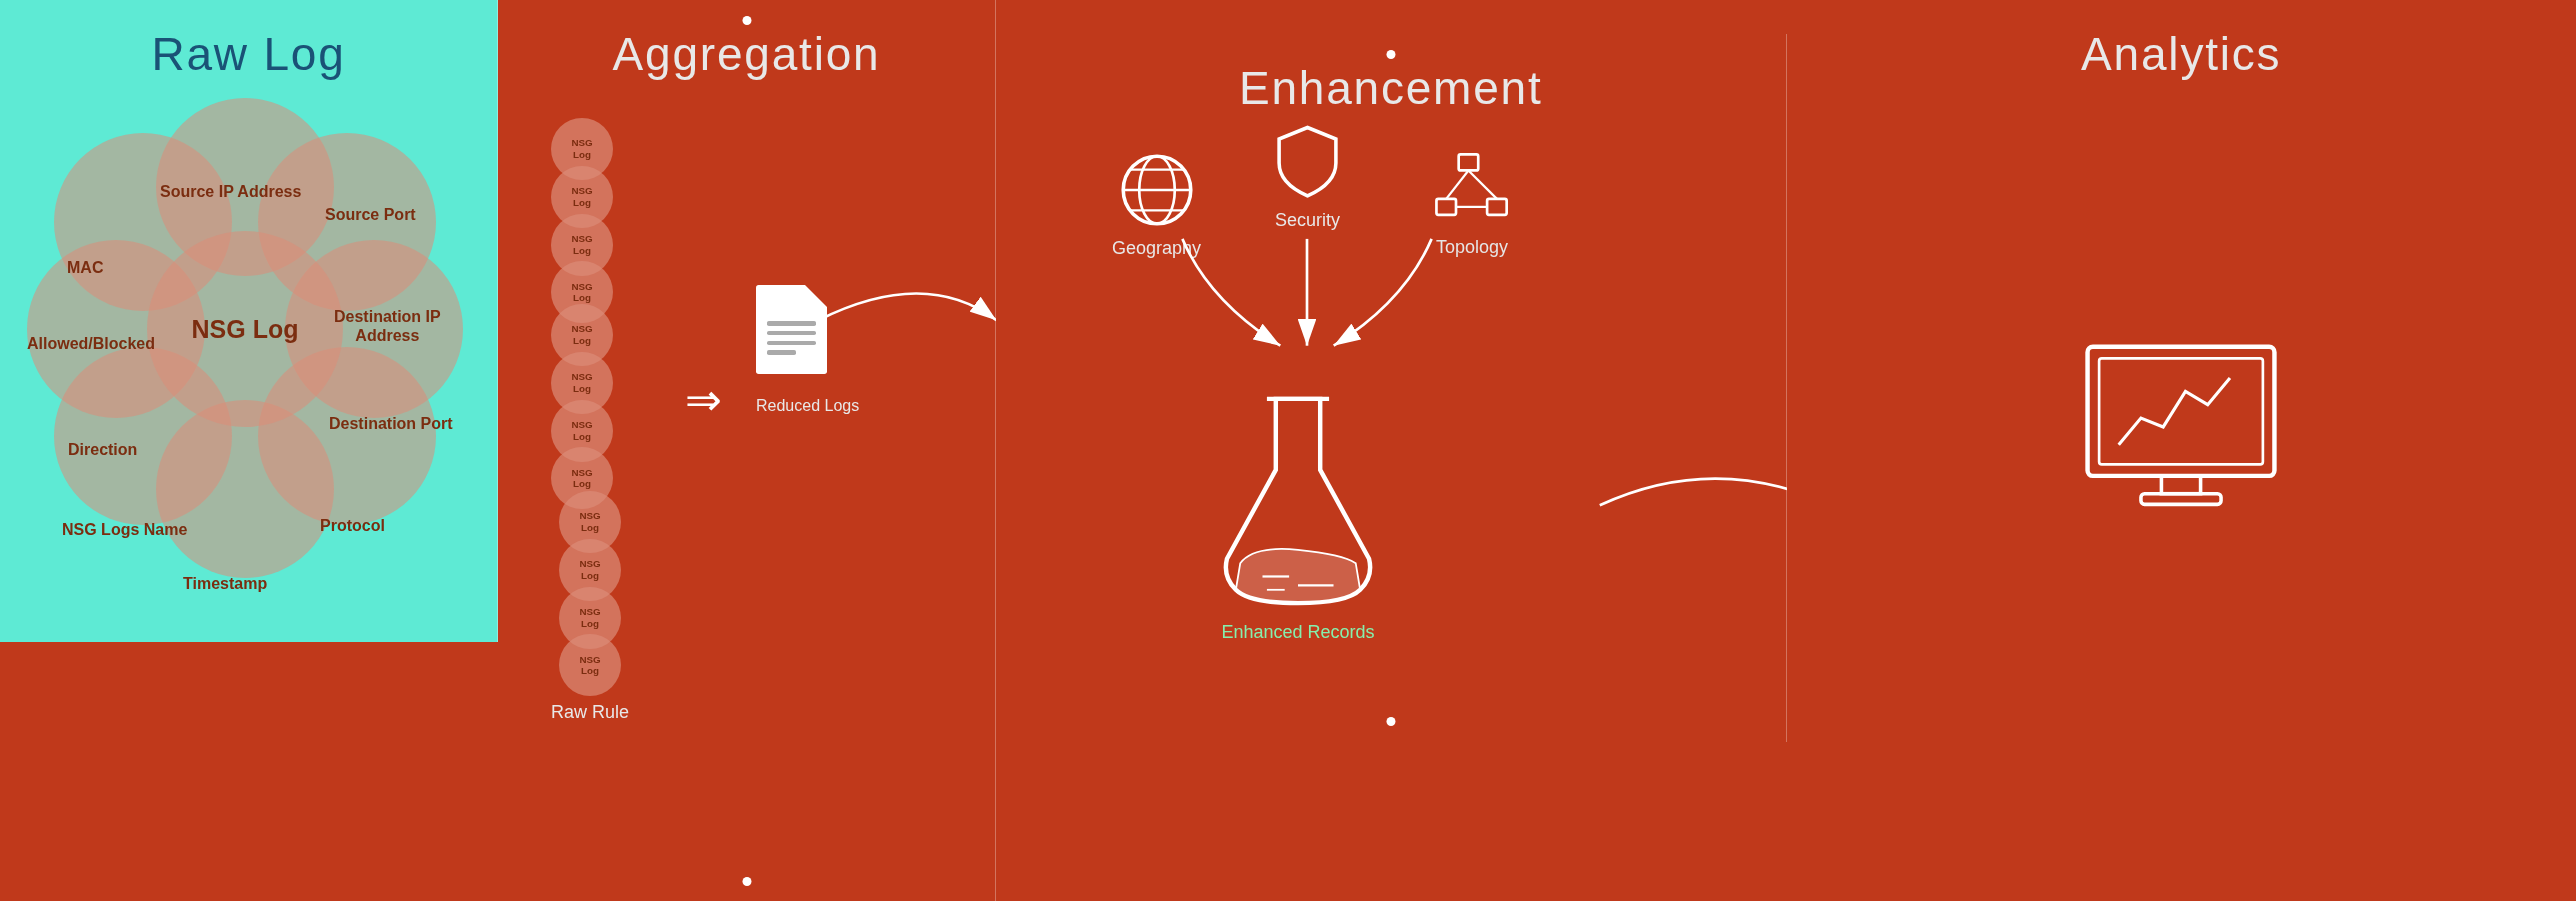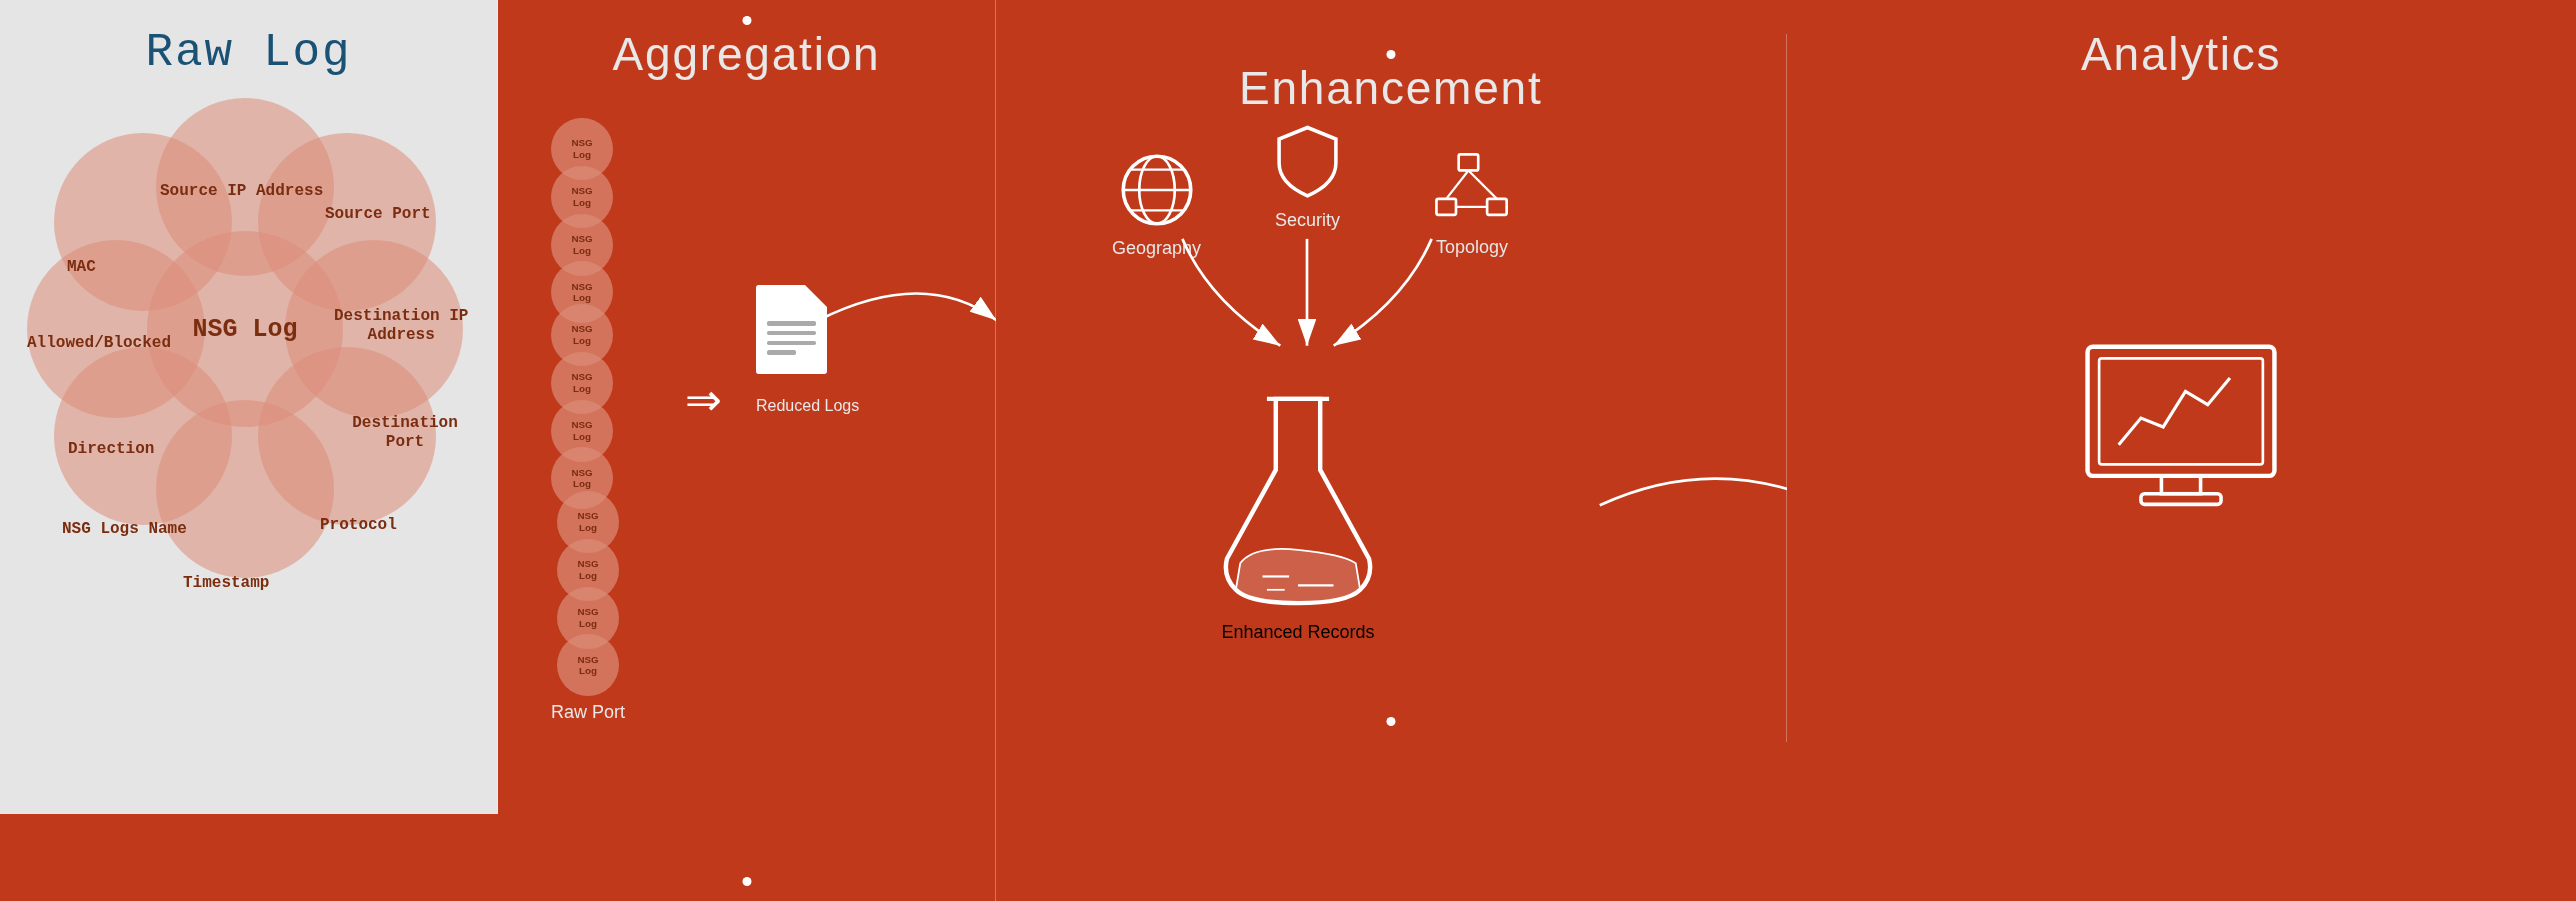--- a/index.html
+++ b/index.html
@@ -8,26 +8,25 @@
       height: 902px;
       background-color: #c0391b;
       font-family: 'Segoe UI', Arial, sans-serif;
       overflow: hidden;
       display: flex;
     }
 
     
     .left-panel {
       width: 498px;
-      height: 814px;
-      background-color: #e5e5e5;
+      height: 642px;
+      background-color: #5eead4;
       position: relative;
       border-right: 1.8px solid rgba(255,255,255,0.3);
       flex-shrink: 0;
-      font-family: Liberation Mono, monospace;
     }
 
     .panel-title {
       text-align: center;
       color: #1a5276;
       font-size: 46px;
       font-weight: 300;
       padding-top: 27px;
       letter-spacing: 1.8px;
     }
@@ -264,21 +263,21 @@
     <div class="nsg-bubble">NSG<br>Log</div>
     <div class="nsg-bubble">NSG<br>Log</div>
     <div class="nsg-label"></div>
   </div>
 
   <div class="nsg-group" style="left:53px;top:498px;">
     <div class="nsg-bubble">NSG<br>Log</div>
     <div class="nsg-bubble">NSG<br>Log</div>
     <div class="nsg-bubble">NSG<br>Log</div>
     <div class="nsg-bubble">NSG<br>Log</div>
-    <div class="nsg-label">Raw Port</div>
+    <div class="nsg-label">Raw Rule</div>
   </div>
 
   <div class="arrow-right" style="top:374px;left:187px;">⇒</div>
 
   <div class="doc-icon" style="left:258px;top:285px;">
     <div class="doc-shape">
       <div class="doc-lines">
         <div class="doc-line"></div>
         <div class="doc-line"></div>
         <div class="doc-line"></div>
@@ -357,21 +356,21 @@
       <path d="M65 10 L65 90 L10 190 Q5 210 20 225 Q35 240 90 240 Q145 240 160 225 Q175 210 170 190 L115 90 L115 10 Z" stroke="white" stroke-width="5" fill="none"></path>
 
       <line x1="55" y1="10" x2="125" y2="10" stroke="white" stroke-width="5"></line>
 
       <path d="M25 195 Q40 175 90 180 Q140 185 155 195 L160 225 Q145 240 90 240 Q35 240 20 225 Z" stroke="white" stroke-width="2" fill="rgba(255,255,255,0.2)"></path>
 
       <line x1="50" y1="210" x2="80" y2="210" stroke="white" stroke-width="2.5"></line>
       <line x1="90" y1="220" x2="130" y2="220" stroke="white" stroke-width="2.5"></line>
       <line x1="55" y1="225" x2="75" y2="225" stroke="white" stroke-width="2"></line>
     </svg>
-    <div style="font-size:18px;color:#000000;margin-top:7.1px;">Enhanced Records</div>
+    <div style="font-size:18px;color:#86efac;margin-top:7.1px;">Enhanced Records</div>
   </div>
 
   <svg width="311" height="178" style="position:absolute;top:400px;right:-107px;" viewBox="0 0 350 200">
     <defs>
       <marker id="ah3" markerWidth="10" markerHeight="7" refX="10" refY="3.5" orient="auto">
         <polygon points="0 0, 10 3.5, 0 7" fill="white"></polygon>
       </marker>
     </defs>
     <path d="M 20 80 Q 150 20 280 80" stroke="white" stroke-width="3" fill="none" marker-end="url(#ah3)"></path>
   </svg>

